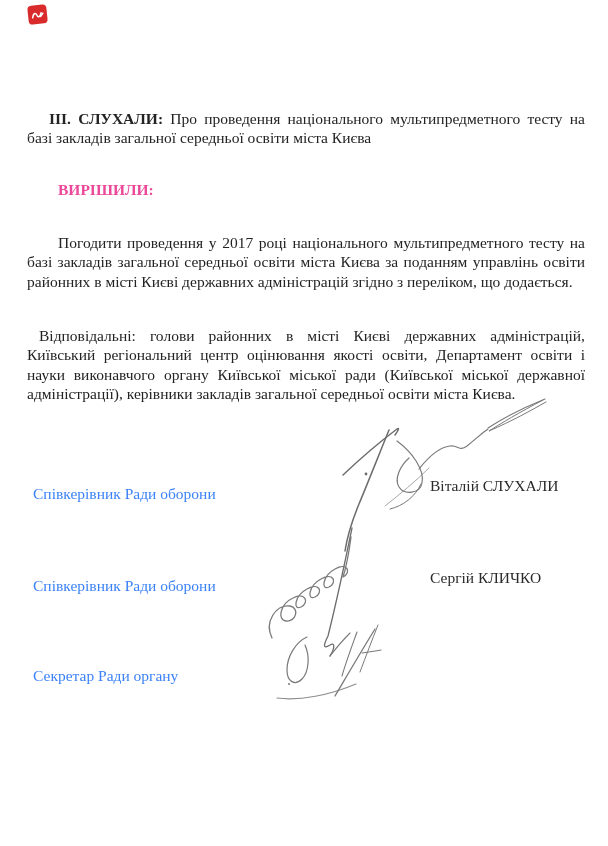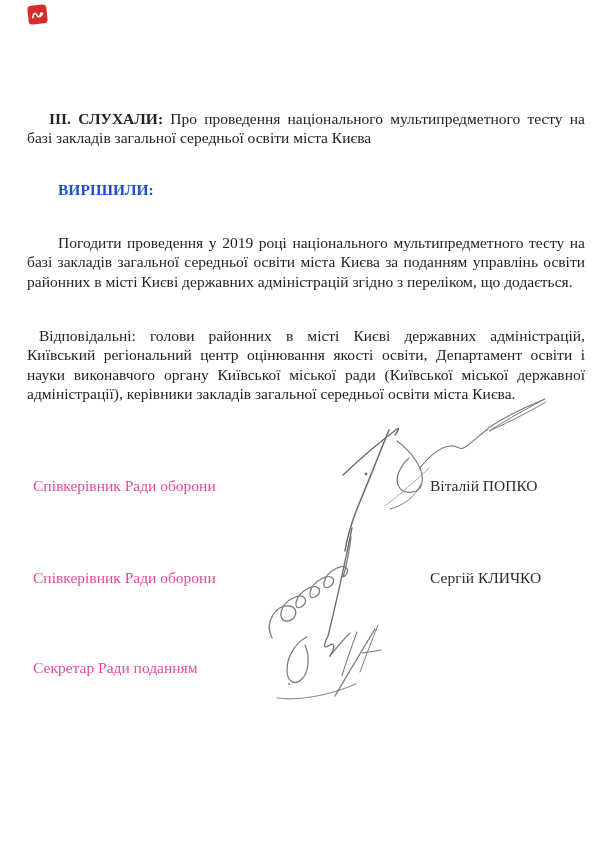--- a/index.html
+++ b/index.html
@@ -29,29 +29,29 @@
   .indent-sm { text-indent: 22px; }
   .indent-md { text-indent: 31px; }
   .indent-xs { text-indent: 12px; }
   .decided-heading {
     position: absolute;
     left: 27px;
     top: 181px;
     font-size: 15.5px;
     font-weight: bold;
     text-indent: 31px;
-    color: #1d4ed8;
+    color: #ec4899;
   }
   .sig-row { position: absolute; left: 0; width: 608px; height: 22px; }
   .sig-role {
     position: absolute;
     left: 33px;
-    top: 0;
+    top: 8px;
     font-size: 15.5px;
-    color: #ec4899;
+    color: #3b82f6;
     white-space: nowrap;
   }
   .sig-name {
     position: absolute;
     left: 430px;
     top: 0;
     font-size: 15.5px;
     color: #2a2a2a;
     white-space: nowrap;
   }
@@ -87,34 +87,34 @@
       <path d="M2.5,11 C4,5.5 6.5,5.5 7.5,9 C8.2,11.5 10.5,11 12,6.5 M11,10.5 C12,9.5 13,8.5 13.8,7.2" fill="none" stroke="#ffffff" stroke-width="1.6" stroke-linecap="round"></path>
     </svg>
   </div>
 
   <p class="para indent-sm" style="top:93px;">
     <span class="bold">ІІІ. СЛУХАЛИ:</span><span> Про проведення національного мультипредметного тесту на базі закладів загальної середньої освіти міста Києва</span>
   </p>
 
   <div class="decided-heading">ВИРІШИЛИ:</div>
 
-  <p class="para indent-md" style="top:217px;">Погодити проведення у 2019 році національного мультипредметного тесту на базі закладів загальної середньої освіти міста Києва за поданням управлінь освіти районних в місті Києві державних адміністрацій згідно з переліком, що додається.</p>
+  <p class="para indent-md" style="top:217px;">Погодити проведення у 2017 році національного мультипредметного тесту на базі закладів загальної середньої освіти міста Києва за поданням управлінь освіти районних в місті Києві державних адміністрацій згідно з переліком, що додається.</p>
 
   <p class="para indent-xs" style="top:310px;">Відповідальні: голови районних в місті Києві державних адміністрацій, Київський регіональний центр оцінювання якості освіти, Департамент освіти і науки виконавчого органу Київської міської ради (Київської міської державної адміністрації), керівники закладів загальної середньої освіти міста Києва.</p>
 
   <div class="sig-row" style="top:477px;">
     <span class="sig-role">Співкерівник Ради оборони</span>
-    <span class="sig-name">Віталій ПОПКО</span>
+    <span class="sig-name">Віталій СЛУХАЛИ</span>
   </div>
   <div class="sig-row" style="top:569px;">
     <span class="sig-role">Співкерівник Ради оборони</span>
     <span class="sig-name">Сергій КЛИЧКО</span>
   </div>
   <div class="sig-row" style="top:659px;">
-    <span class="sig-role">Секретар Ради поданням</span>
+    <span class="sig-role">Секретар Ради органу</span>
   </div>
 
   <svg class="signature-overlay" viewBox="0 0 608 846">
     <g fill="none" stroke="#7a7a7a" stroke-linecap="round" stroke-linejoin="round">
 
       <path d="M545,399 C525,407 505,417 488,428" stroke-width="1.1"></path>
       <path d="M546,402 C530,411 512,421 489,431 C500,424 520,412 543,400" stroke-width="1"></path>
 
       <path d="M419,469 C430,455 441,447 450,446 C459,445 459,452 467,446 C477,438 482,433 488,429" stroke-width="1.2"></path>
 

